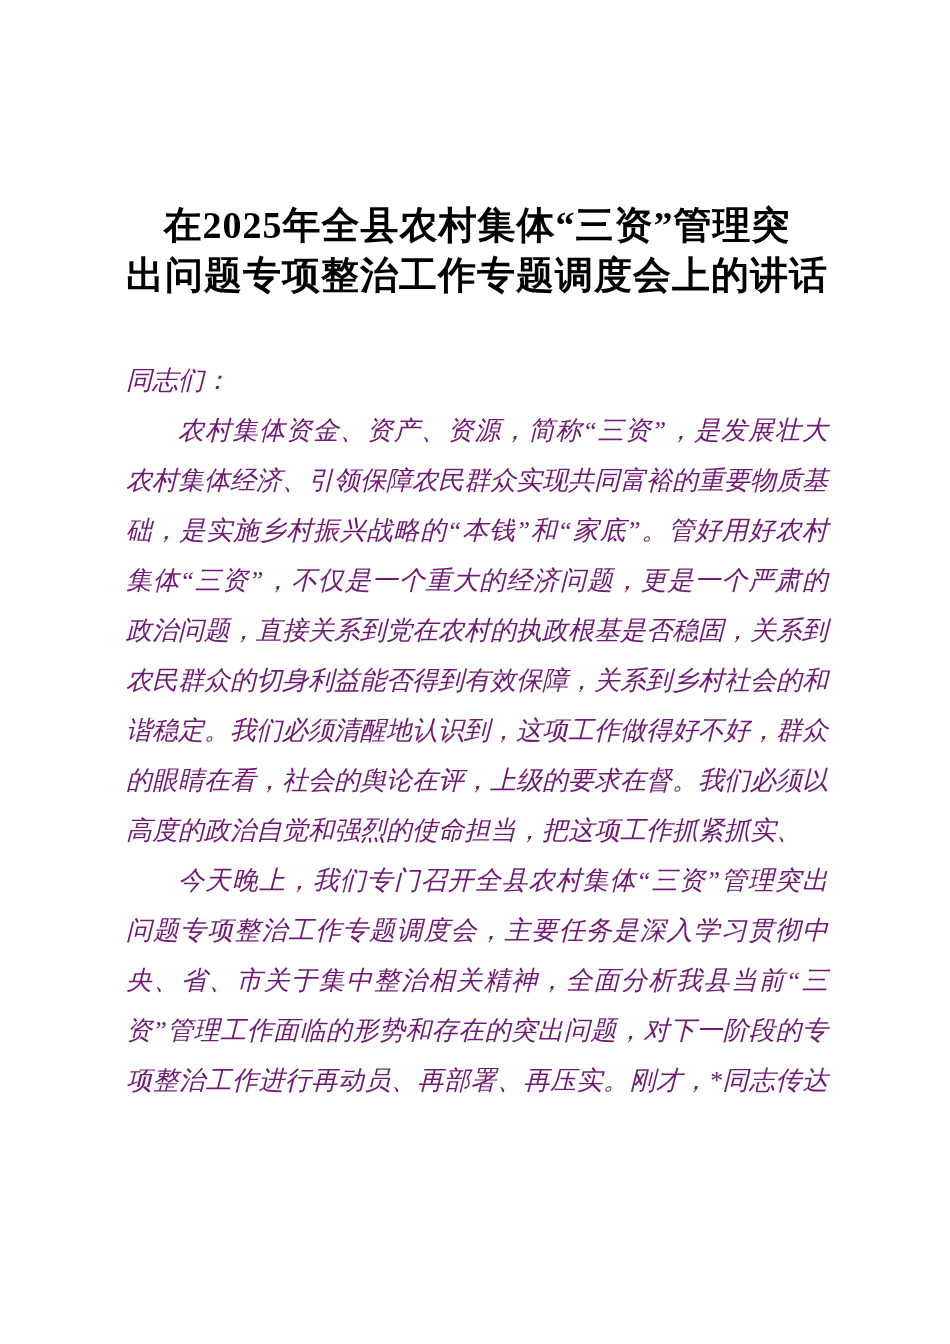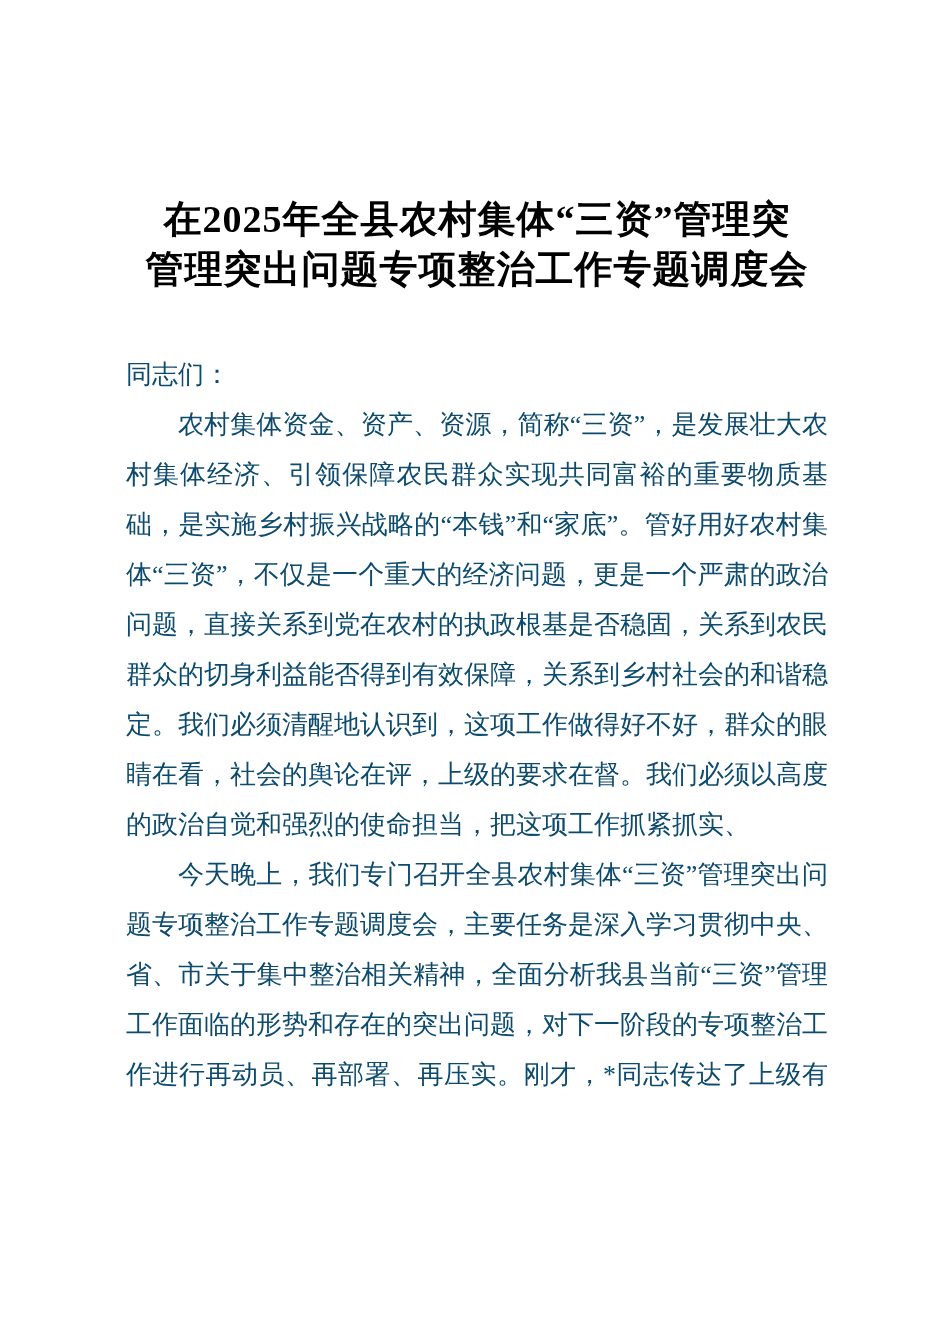--- a/index.html
+++ b/index.html
@@ -4,21 +4,21 @@
 <style>
   * { margin: 0; padding: 0; box-sizing: border-box; }
   html, body {
     background: #ffffff;
     font-family: "Liberation Serif", "DejaVu Serif", serif;
   }
   .page {
     position: relative;
     width: 950px;
     height: 1088px;
-    margin: 8px auto;
+    margin: 14px auto;
     background: #ffffff;
     color: #000000;
     overflow: hidden;
   }
   .content {
     padding: 186px 122px 0 126px; 
   }
   .doc-title {
     text-align: center;
     font-size: 38px;
@@ -30,38 +30,39 @@
   .doc-title .title-line {
     display: block;
     white-space: nowrap;
   }
   .doc-body {
     margin-top: 56px;
     font-size: 26px;
     line-height: 50px;
     text-align: justify;
     text-justify: inter-character;
-    color: #0c4a6e;
+    color: #701a75;
+    font-style: italic;
   }
   .doc-body p {
     margin: 0;
   }
   .doc-body p.indent {
     text-indent: 2em;
   }
 </style>
 </head>
 <body>
 
 <div class="page">
   <div class="content">
 
     <h1 class="doc-title">
       <span class="title-line">在2025年全县农村集体“三资”管理突</span>
-      <span class="title-line">管理突出问题专项整治工作专题调度会</span>
+      <span class="title-line">出问题专项整治工作专题调度会上的讲话</span>
     </h1>
 
     <div class="doc-body">
       <p>同志们：</p>
       <p class="indent">农村集体资金、资产、资源，简称“三资”，是发展壮大农村集体经济、引领保障农民群众实现共同富裕的重要物质基础，是实施乡村振兴战略的“本钱”和“家底”。管好用好农村集体“三资”，不仅是一个重大的经济问题，更是一个严肃的政治问题，直接关系到党在农村的执政根基是否稳固，关系到农民群众的切身利益能否得到有效保障，关系到乡村社会的和谐稳定。我们必须清醒地认识到，这项工作做得好不好，群众的眼睛在看，社会的舆论在评，上级的要求在督。我们必须以高度的政治自觉和强烈的使命担当，把这项工作抓紧抓实、</p>
       <p class="indent">今天晚上，我们专门召开全县农村集体“三资”管理突出问题专项整治工作专题调度会，主要任务是深入学习贯彻中央、省、市关于集中整治相关精神，全面分析我县当前“三资”管理工作面临的形势和存在的突出问题，对下一阶段的专项整治工作进行再动员、再部署、再压实。刚才，*同志传达了上级有关精神，*同志通报了专项整治工作的进展情况，相关部门和乡镇也作了汇报，讲得都很好，我都同意。</p>
     </div>
 
   </div>
 </div>

